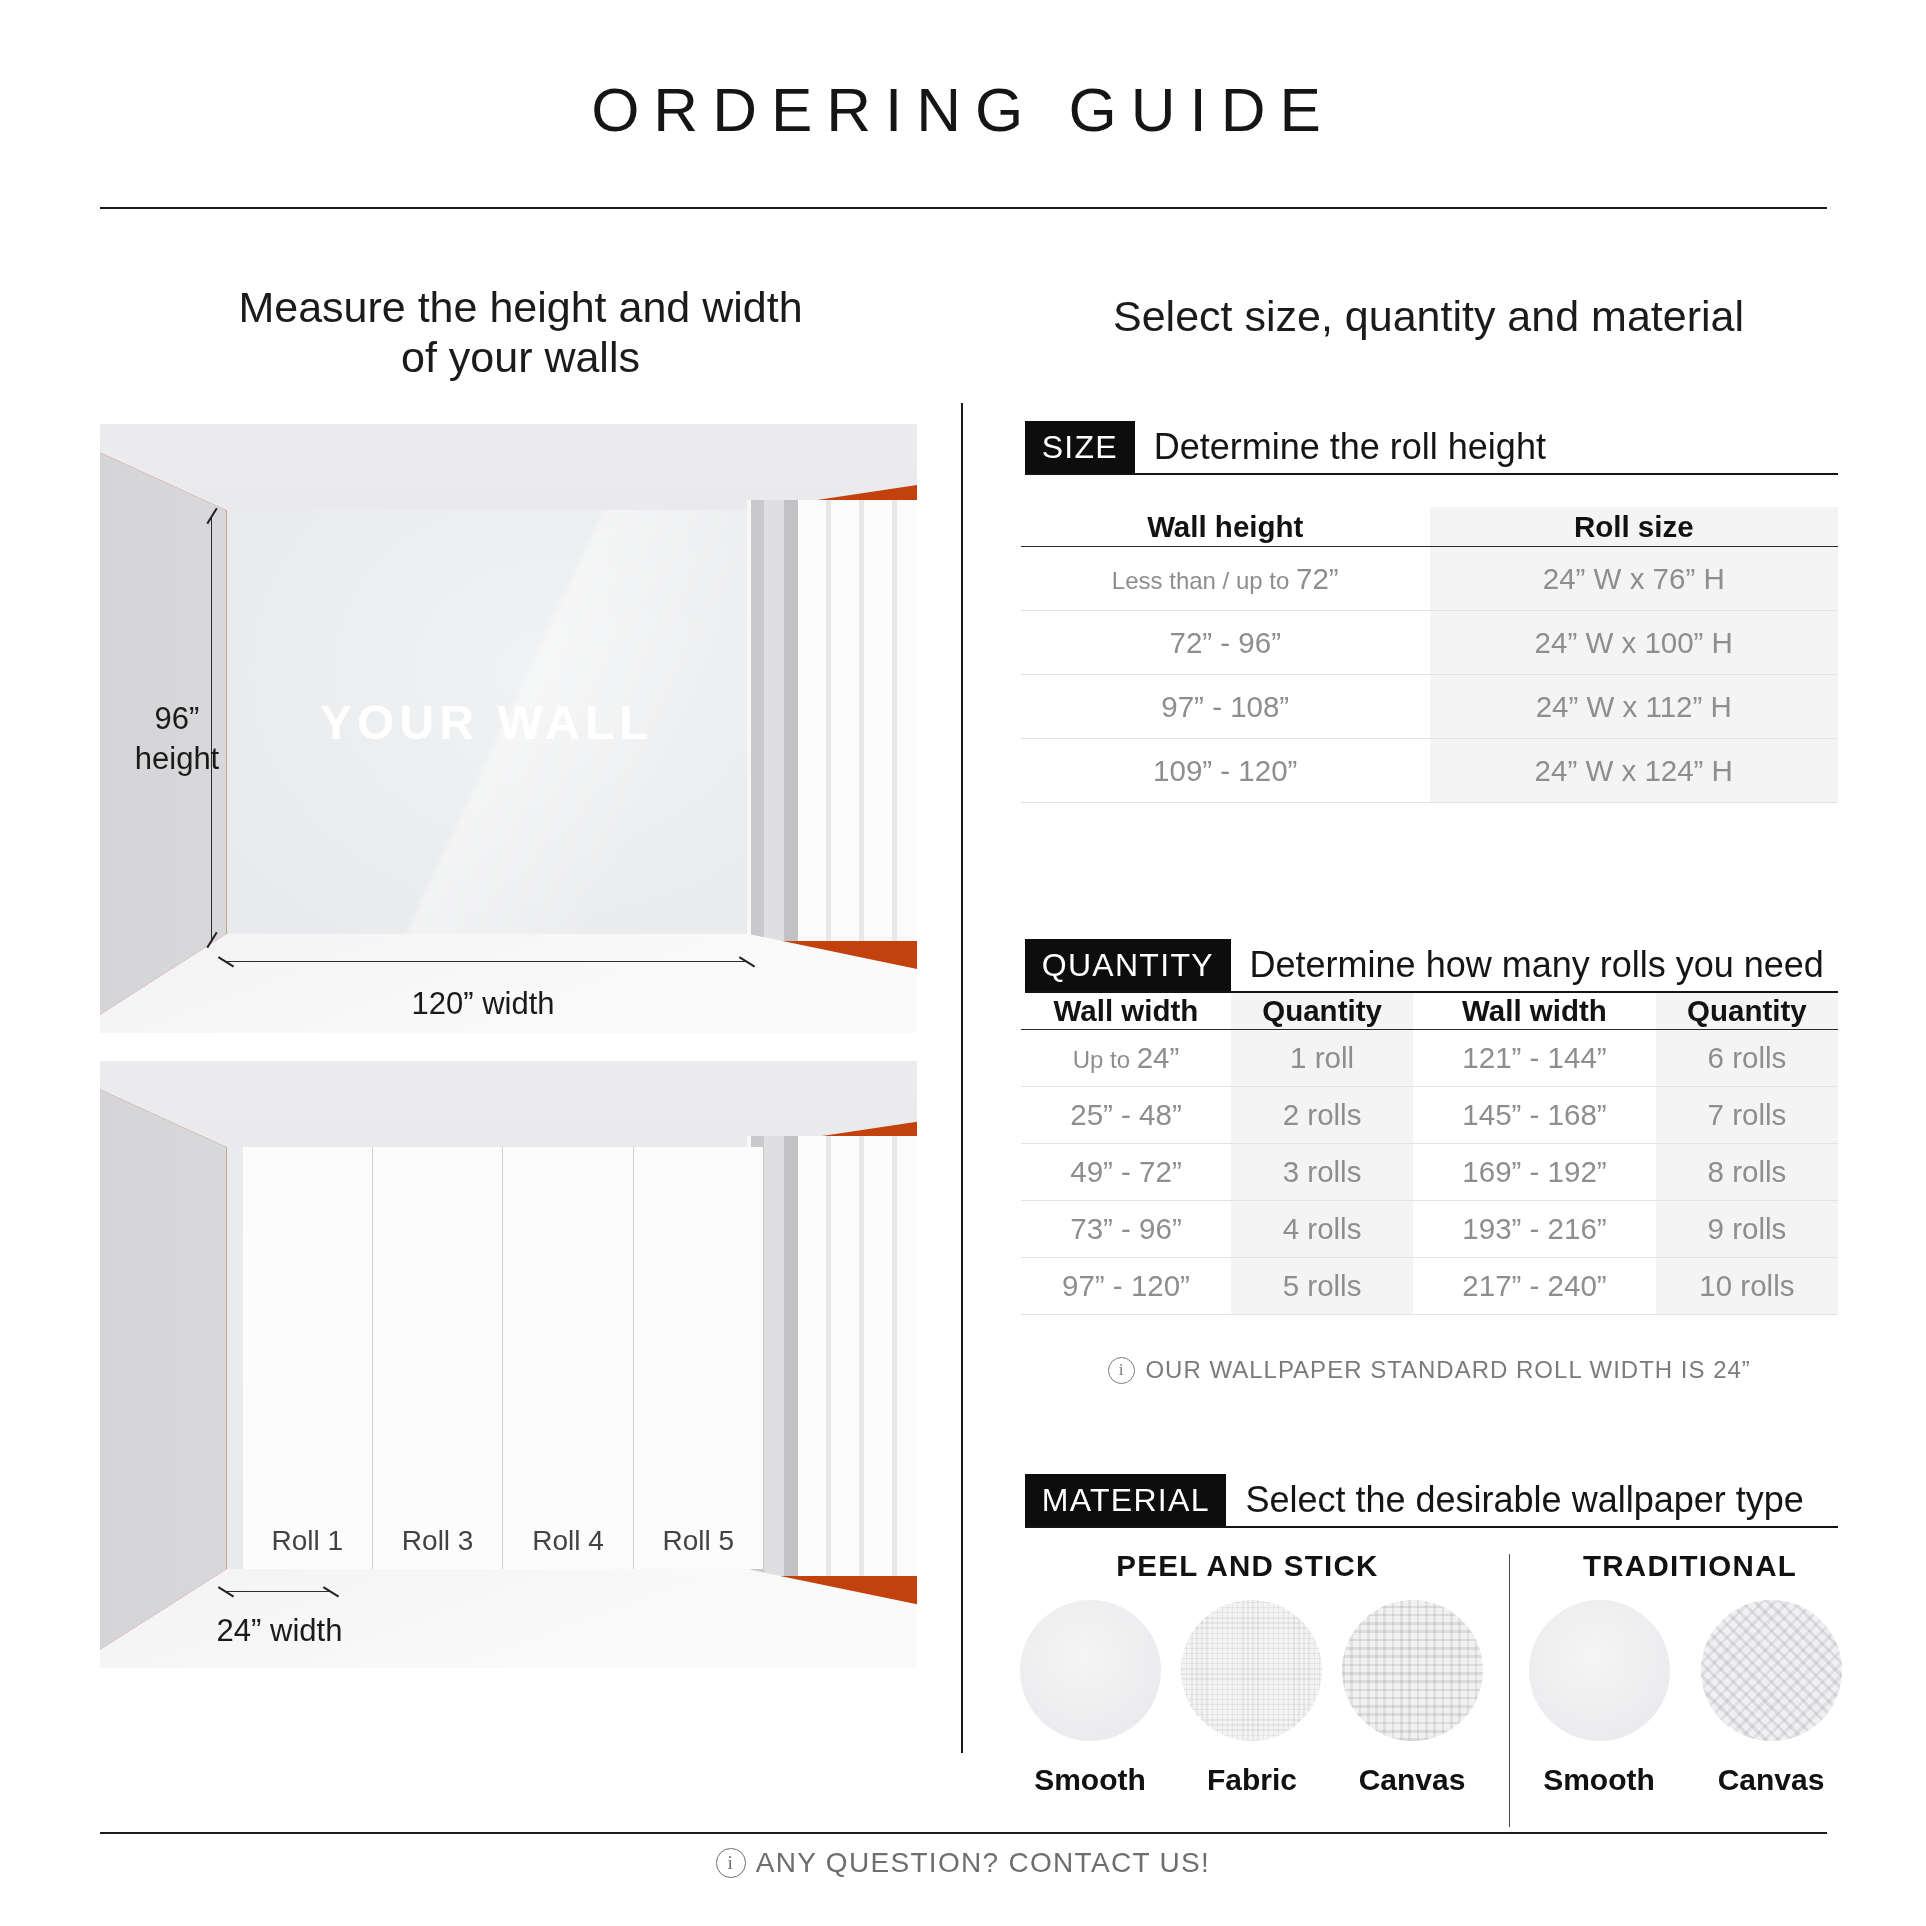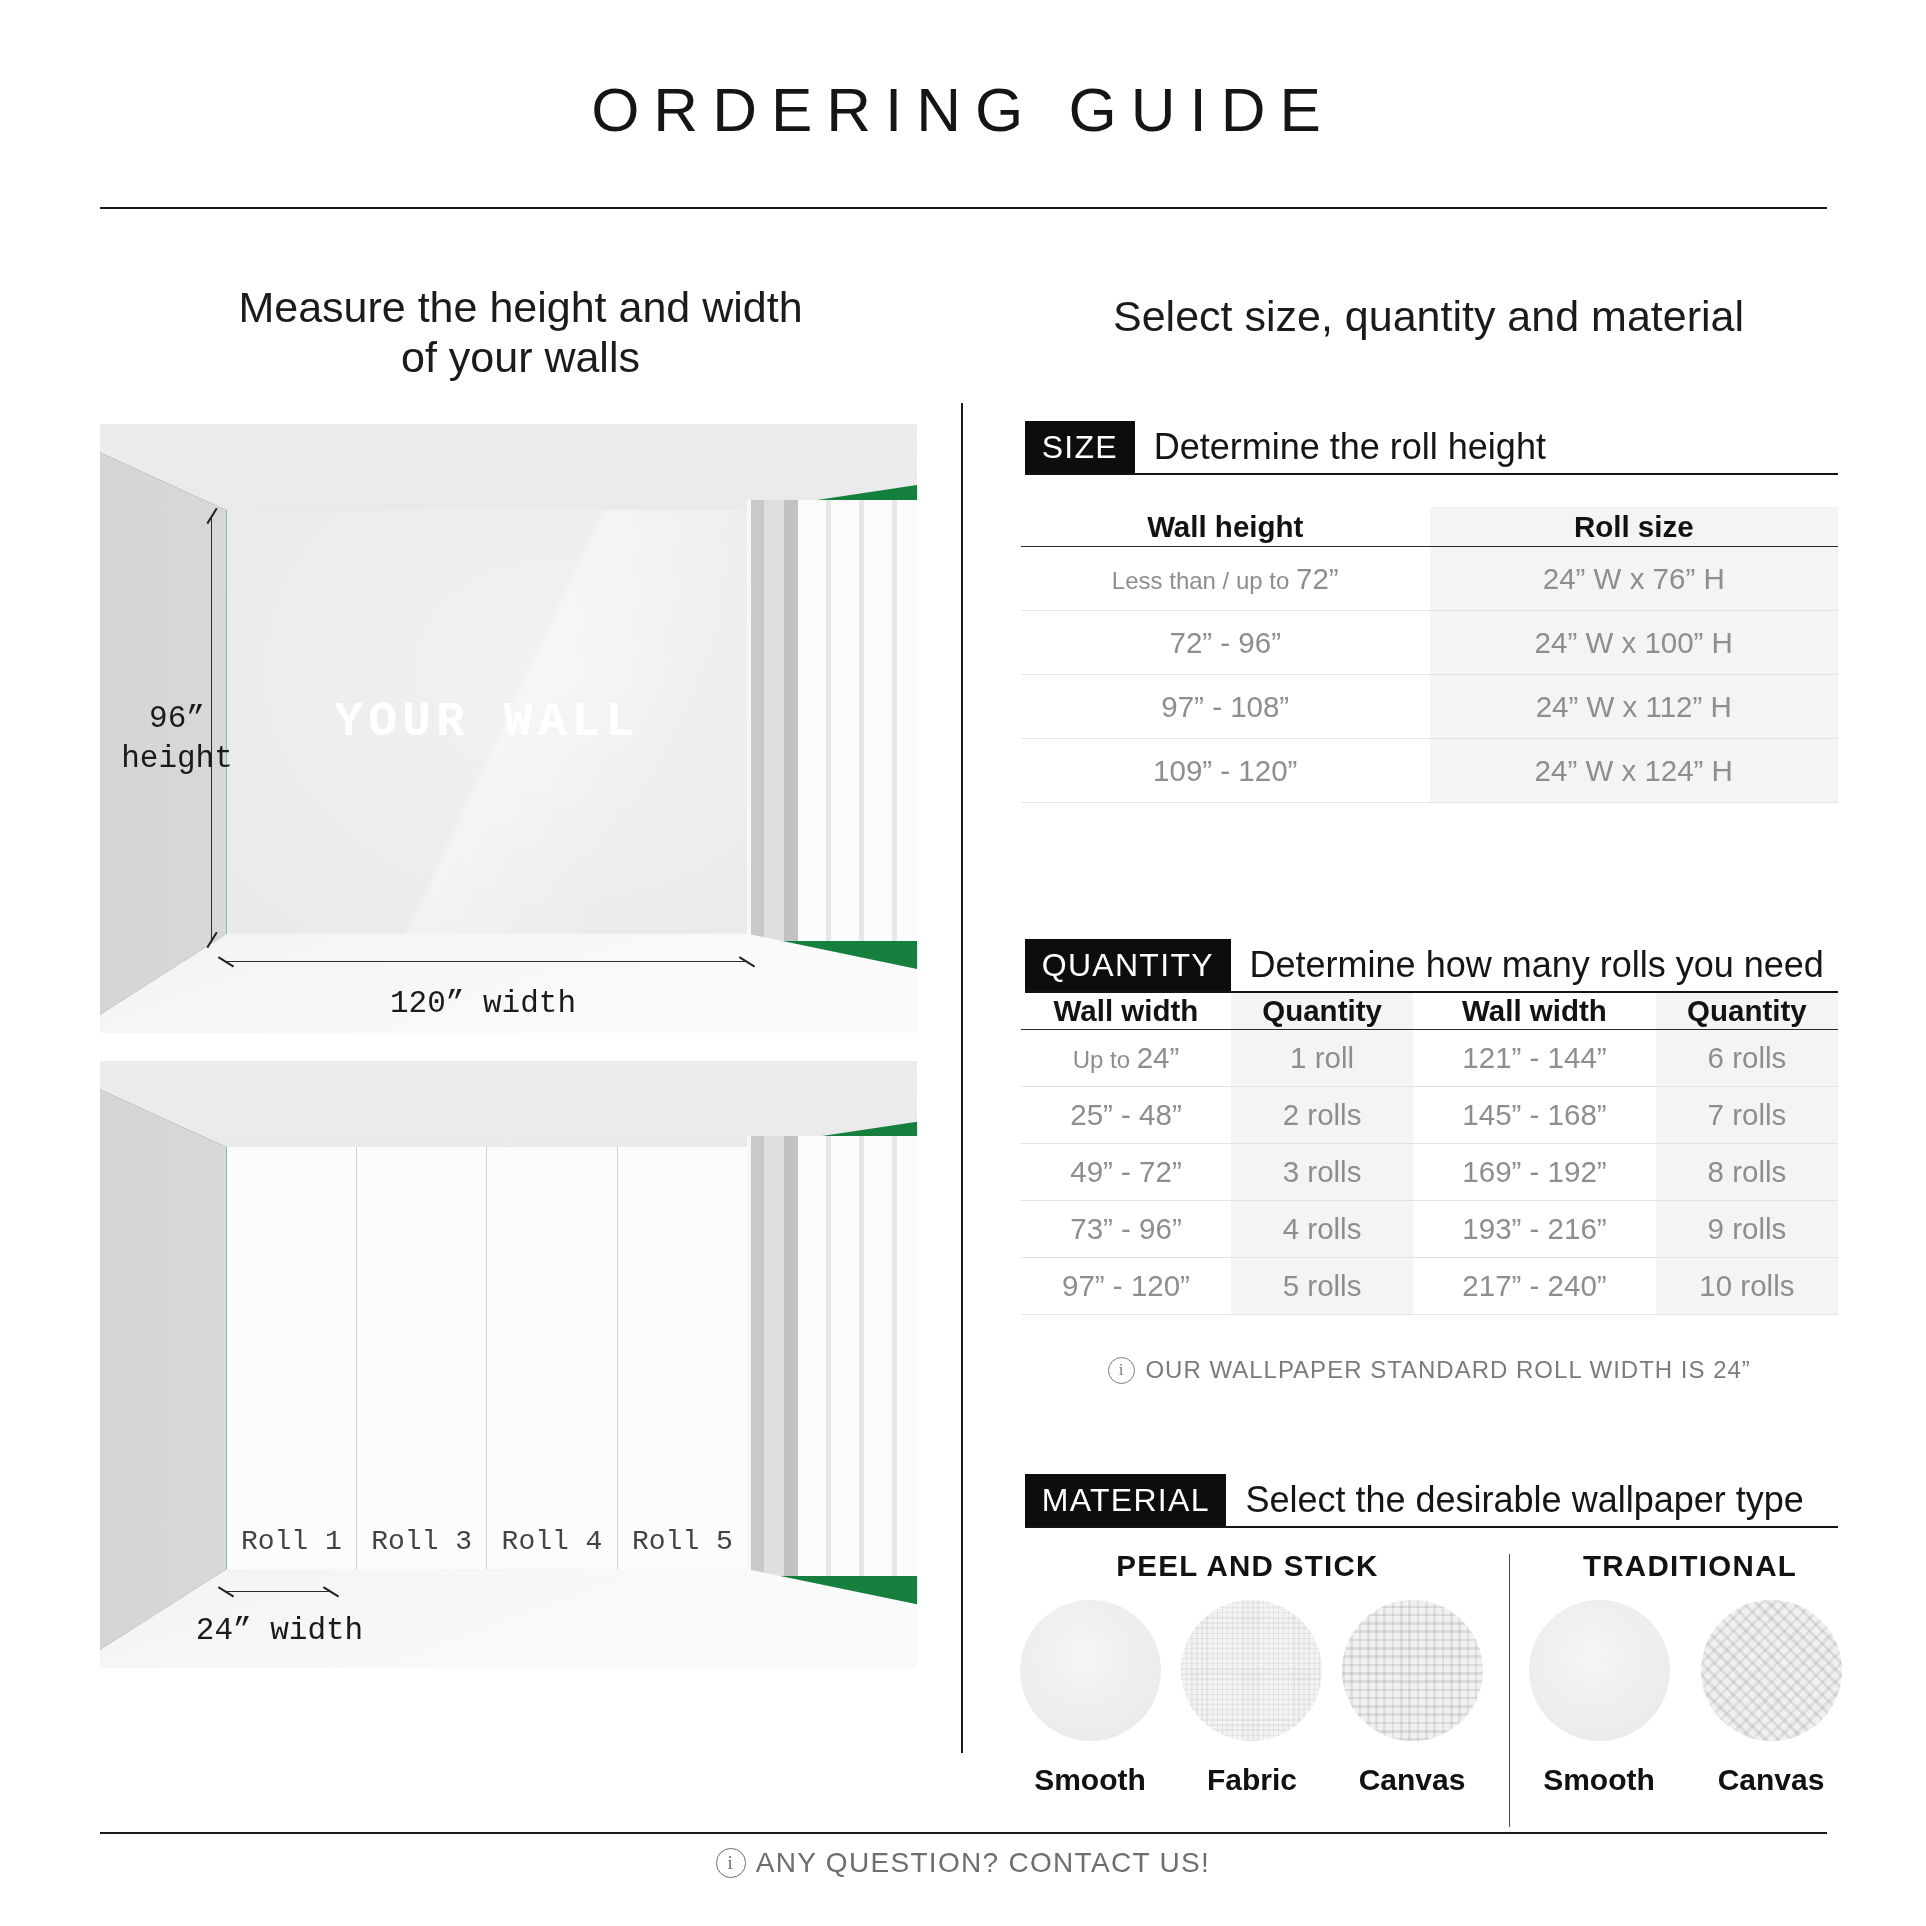--- a/index.html
+++ b/index.html
@@ -10,41 +10,41 @@
   
   .title{position:absolute;left:0;right:0;top:74px;text-align:center;
          font-size:62px;letter-spacing:14px;color:#151515;font-weight:400;}
   .rule{position:absolute;height:1.9px;background:#1b1b1b;}
   #rule-top{left:100px;top:207px;width:1727px;}
   #divider-center{position:absolute;left:961px;top:403px;width:1.9px;height:1350px;background:#1b1b1b;}
 
   .col-heading{position:absolute;text-align:center;font-size:43px;line-height:50px;color:#1b1b1b;}
 
   
-  .room{position:absolute;overflow:hidden;background:#15803d;font-family:Liberation Mono, monospace;}
+  .room{position:absolute;overflow:hidden;background:#c2410c;}
   .room>div{position:absolute;}
   .r-ceiling{inset:0;clip-path:polygon(0 0,100% 0,100% 10%,79.2% 14.2%,15.5% 14.2%,0 4.7%);
              background:linear-gradient(to bottom,#ececee,#dddddf);}
   .r-left{inset:0;clip-path:polygon(0 4.7%,15.5% 14.2%,15.5% 83.7%,0 97%);
           background:linear-gradient(to right,#d5d5d7,#e9e9eb);}
   .r-back{left:15.5%;top:14.2%;width:63.7%;height:69.5%;
           background:radial-gradient(ellipse at 62% 38%,#f1f2f3,#e9eaec 88%);}
   .r-sheen{left:15.5%;top:14.2%;width:63.7%;height:69.5%;
            background:linear-gradient(115deg,rgba(255,255,255,0) 52%,rgba(255,255,255,.38) 53%,rgba(255,255,255,.06) 76%,rgba(255,255,255,0) 77%);}
   .r-win{left:79.2%;top:12.4%;width:20.8%;height:72.5%;}
   .r-win .jamb{position:absolute;left:0;top:0;width:30%;height:100%;
            background:linear-gradient(to right,#f7f7f8 0 8%,#c9c9cb 8% 34%,#dfdfe1 34% 72%,#c2c2c4 72% 100%);}
   .r-win .glass{position:absolute;left:30%;top:0;width:70%;height:100%;
            background:repeating-linear-gradient(to right,#fbfbfc 0 28px,#e7e7e9 28px 33px);}
   .r-floor{inset:0;clip-path:polygon(0 97%,15.5% 83.7%,79.2% 83.7%,100% 89.5%,100% 100%,0 100%);
            background:linear-gradient(160deg,#e1e1e3 5%,#f0f0f2 45%,#fafafb 85%);}
   .your-wall{left:15.5%;top:14.2%;width:63.7%;height:69.5%;display:flex;align-items:center;justify-content:center;
              font-size:48px;font-weight:700;letter-spacing:5.1px;color:#ffffff;}
 
-  .panels{left:15.5%;top:14.2%;width:63.7%;height:69.5%;display:flex;}
+  .panels{left:15.5%;top:14.2%;width:63.7%;height:69.5%;display:flex;padding-left:16px;}
   .panel{flex:1;background:#fcfcfd;border-right:1.3px solid #d0d0d3;position:relative;}
   .panel:last-child{border-right:none;}
   .roll-label{position:absolute;left:0;right:0;bottom:11.6px;text-align:center;font-size:28px;color:#434345;}
 
   
   .dim-v{width:1.3px;background:#2d2d2f;}
   .dim-v::before,.dim-v::after{content:"";position:absolute;left:-8.3px;width:18px;height:1.9px;background:#222;transform:rotate(-58deg);}
   .dim-v::before{top:-1.3px;} .dim-v::after{bottom:-1.3px;}
   .dim-h{height:1.3px;background:#2d2d2f;}
   .dim-h::before,.dim-h::after{content:"";position:absolute;top:-8.3px;height:18px;width:1.9px;background:#222;transform:rotate(-58deg);}

